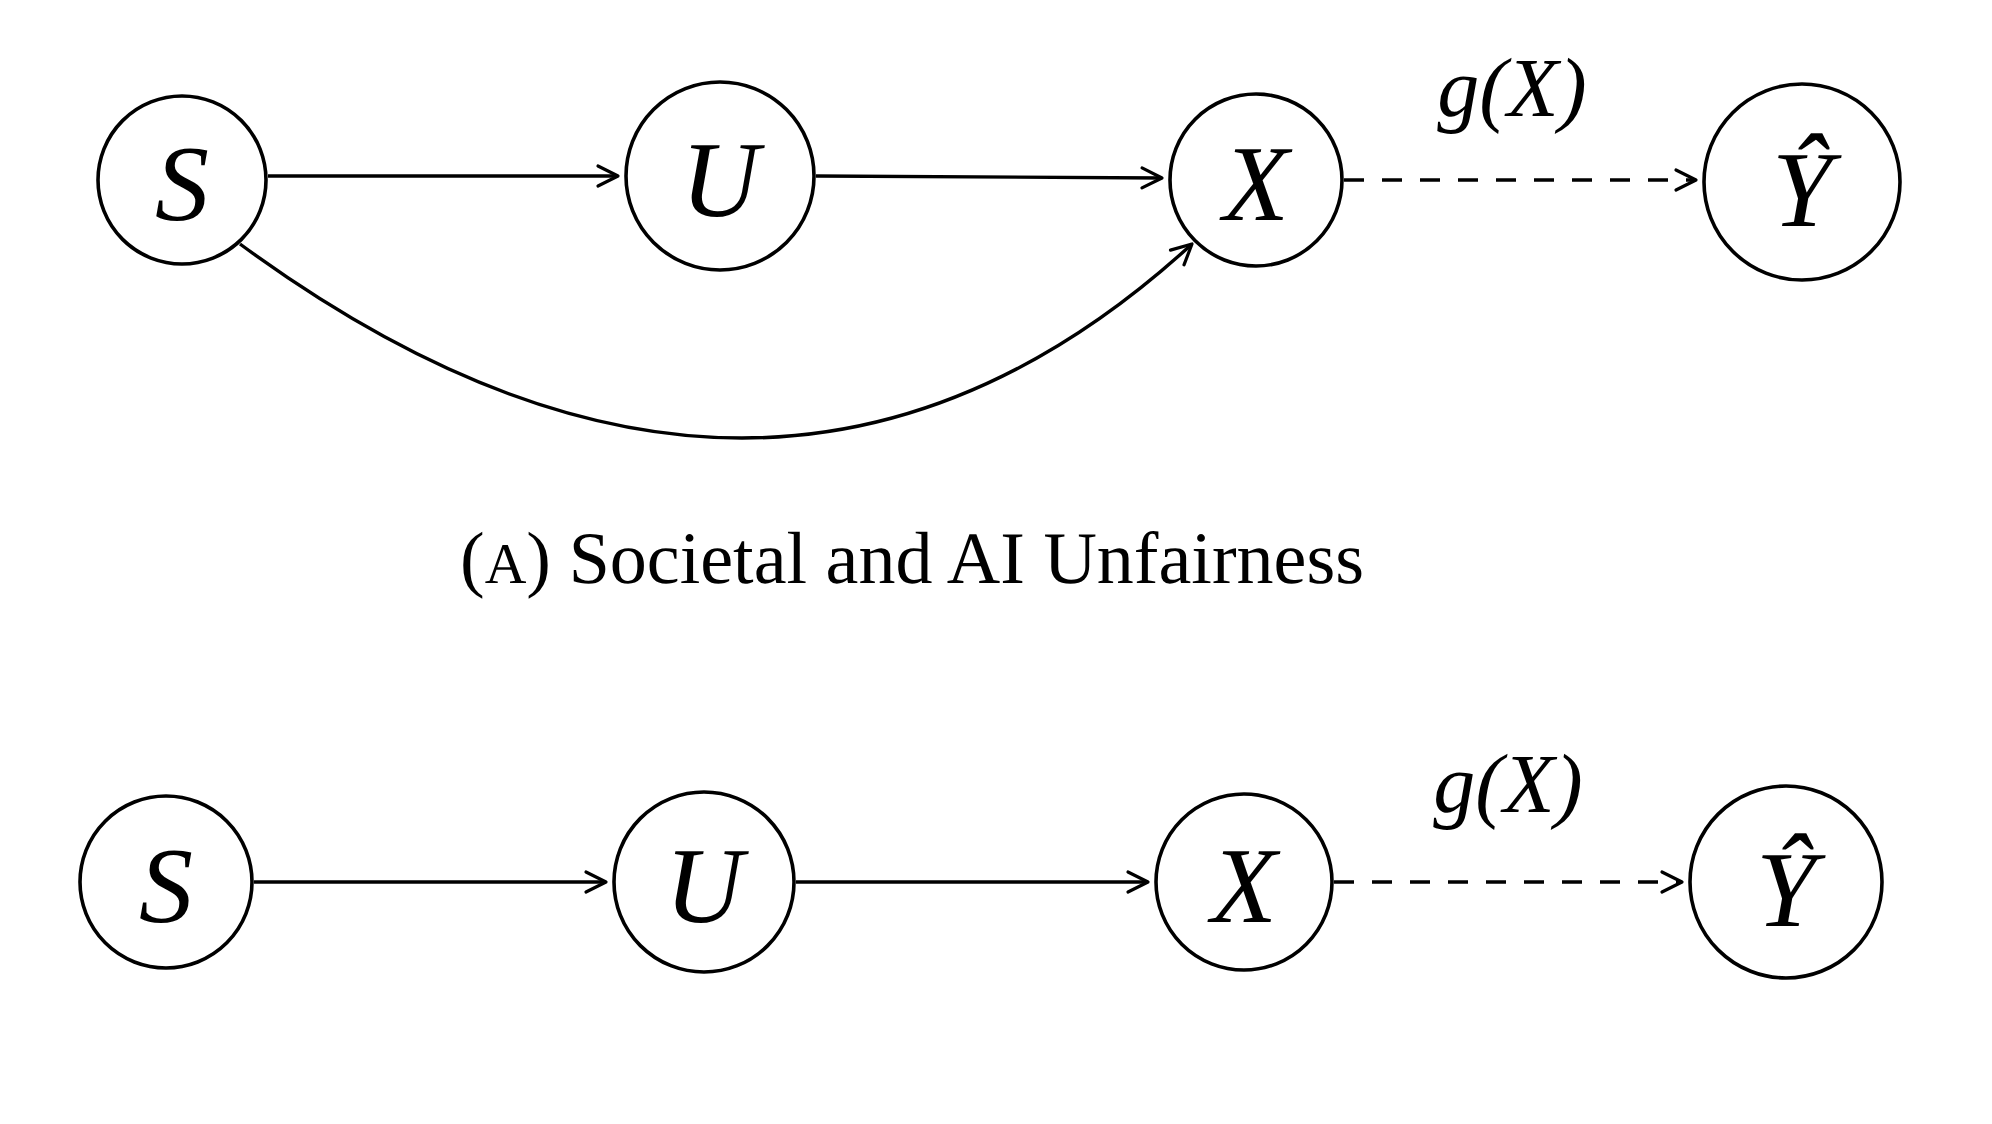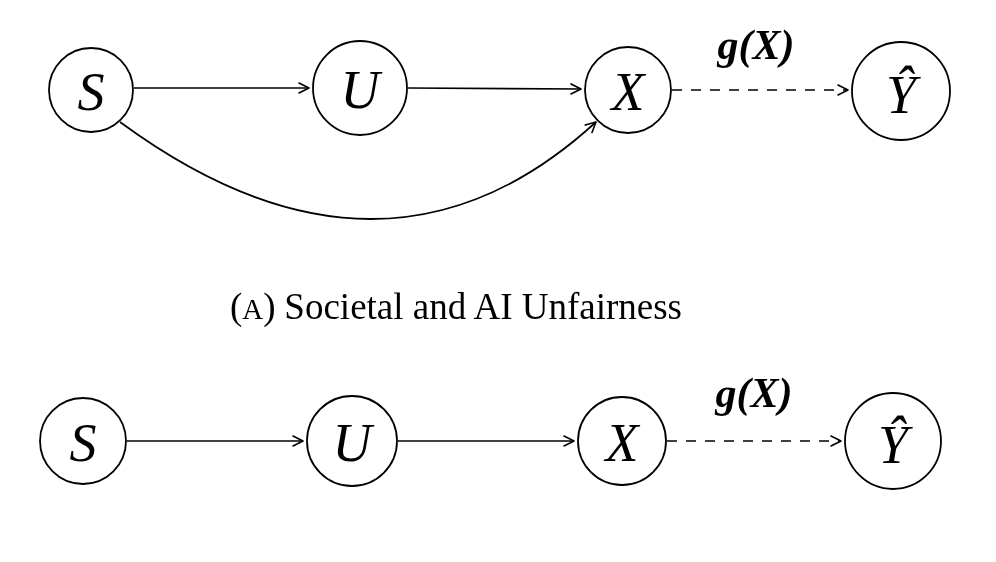--- a/index.html
+++ b/index.html
@@ -40,21 +40,20 @@
     white-space: nowrap;
     line-height: 1;
   }
   .node-label {
     font-style: italic;
     font-size: 54px;
   }
   .edge-label {
     font-style: italic;
     font-size: 42px;
-    font-weight: bold;
   }
   .caption {
     font-size: 37px;
   }
   .caption .cap-letter {
     font-size: 0.78em;
   }
   .caption .cap-text {
     margin-left: 0.24em;
   }
@@ -91,21 +90,21 @@
       <circle class="node-circle" cx="622" cy="441" r="44"></circle>
       <circle class="node-circle" cx="893" cy="441" r="48"></circle>
     </g>
   </svg>
 
   <div class="label node-label" style="left:91px; top:92px">S</div>
   <div class="label node-label" style="left:360px; top:90px">U</div>
   <div class="label node-label" style="left:628px; top:92px">X</div>
   <div class="label node-label" style="left:901px; top:95px">Ŷ</div>
   <div class="label edge-label" style="left:756px; top:45px">g(X)</div>
-  <div class="label caption" style="left:456px; top:306px">
+  <div class="label caption" style="left:456px; top:280px">
     <span class="cap-label"><span>(</span><span class="cap-letter">A</span><span>)</span></span><span class="cap-text">Societal and AI Unfairness</span>
   </div>
 
   <div class="label node-label" style="left:83px; top:443px">S</div>
   <div class="label node-label" style="left:352px; top:443px">U</div>
   <div class="label node-label" style="left:622px; top:443px">X</div>
   <div class="label node-label" style="left:893px; top:445px">Ŷ</div>
   <div class="label edge-label" style="left:754px; top:393px">g(X)</div>
 
 </div>

